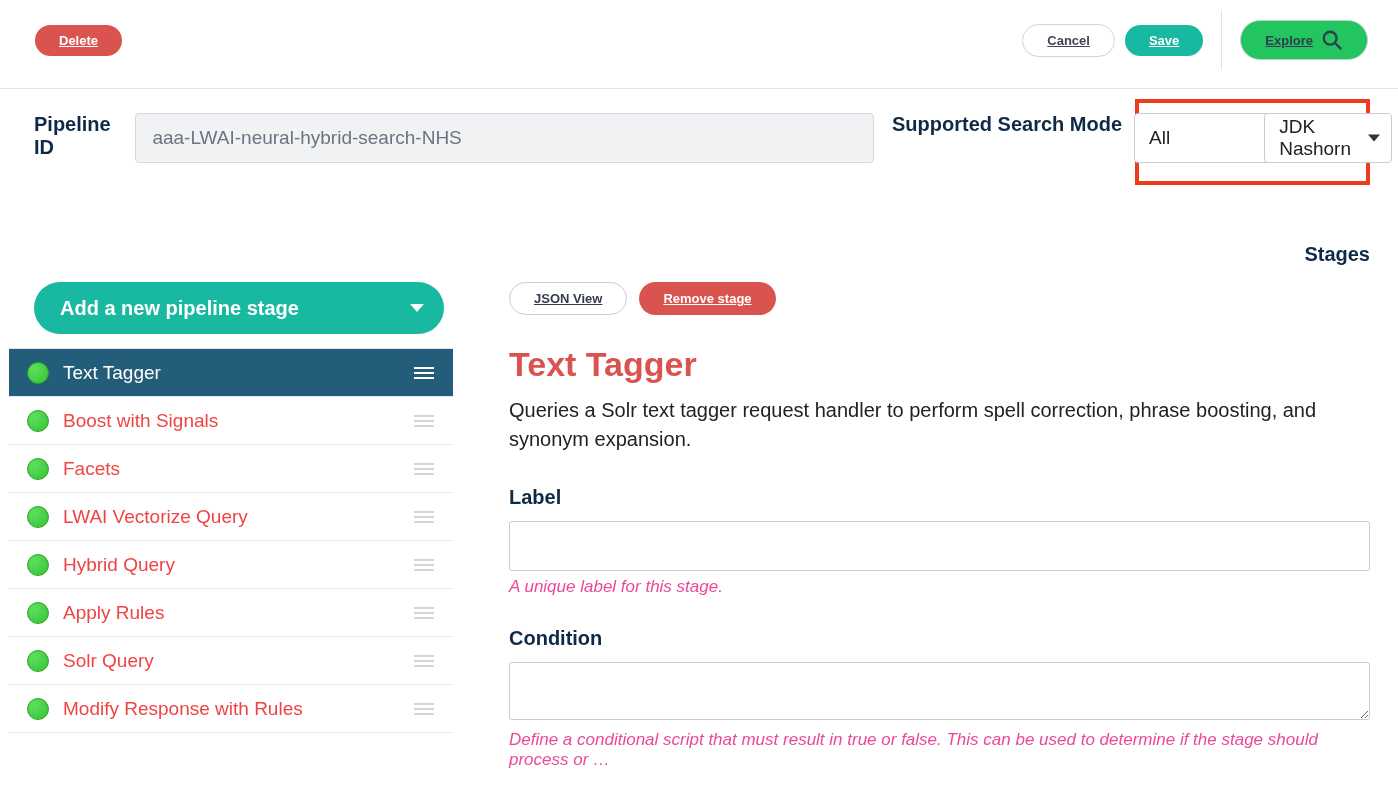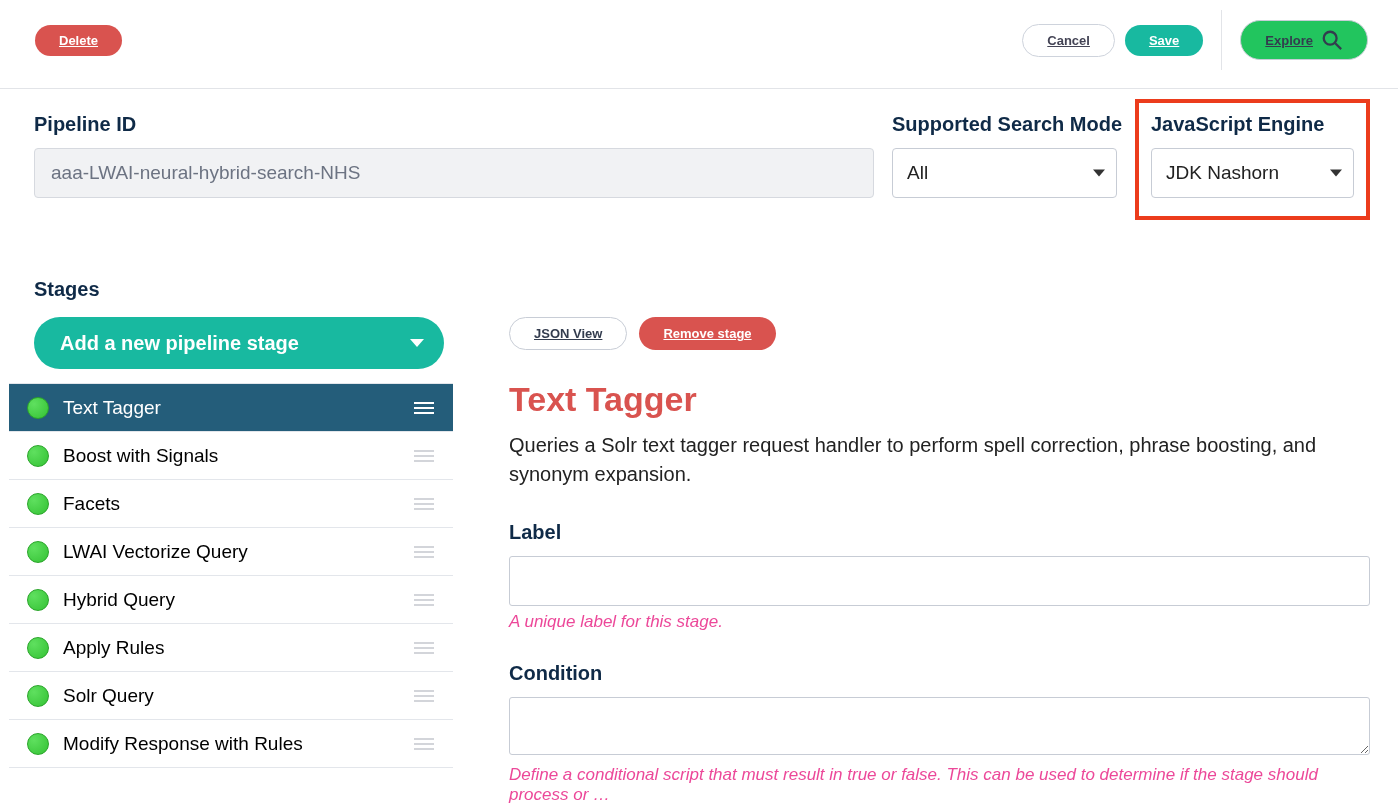--- a/index.html
+++ b/index.html
@@ -37,21 +37,21 @@
 }
 .main {
   padding: 24px 28px 0 34px;
 }
 .row1 {
   display: flex;
   align-items: flex-start;
   gap: 18px;
   margin-bottom: 58px;
 }
-.field-group { display: flex; flex-direction: column; gap: 12px; }
+.field-group { display: flex; gap: 12px; }
 .field-group.wide { flex: 1; }
 .label-strong { font-size: 20px; font-weight: 700; color: #0f2a47; }
 .input-text {
   height: 50px;
   background: #f1f2f4;
   border: 1px solid #d6d9df;
   border-radius: 4px;
   padding: 0 16px;
   font-size: 19px;
   color: #6c7382;
@@ -75,21 +75,21 @@
   position: absolute; right: 12px; top: 50%; transform: translateY(-50%);
   width: 0; height: 0; border-left: 6px solid transparent; border-right: 6px solid transparent; border-top: 7px solid #333;
 }
 .js-engine-box {
   border: 4px solid #ec3c1c;
   padding: 10px 12px 18px 12px;
   margin-top: -14px;
 }
 .sm-col { margin-top: 0; }
 
-.stages-hdr { font-size: 20px; font-weight: 700; margin-bottom: 16px; }
+.stages-hdr { font-size: 20px; font-weight: 700; margin-bottom: 16px; text-align: right; }
 
 .layout2 { display: flex; gap: 40px; align-items: flex-start; }
 .left-col { width: 435px; flex-shrink: 0; }
 .right-col { flex: 1; }
 
 .btn-add {
   width: 410px; height: 52px;
   background: #18b9a0; color: #fff;
   border-radius: 999px; border: none;
   display: flex; align-items: center; justify-content: space-between;
@@ -101,21 +101,21 @@
   width: 0; height: 0; border-left: 7px solid transparent; border-right: 7px solid transparent; border-top: 8px solid #fff;
 }
 
 .stage-list { border-top: 1px solid #e3e6eb; width: 444px; margin-left: -25px; }
 .stage-item {
   display: flex; align-items: center; gap: 14px;
   height: 48px; padding: 0 18px 0 18px;
   border-bottom: 1px solid #e3e6eb;
   background: #fff;
   font-size: 19px;
-  color: #000000;
+  color: #ef4444;
   cursor: pointer;
 }
 .stage-item.active {
   background: #245d7a; color: #fff;
 }
 .dot {
   width: 22px; height: 22px; border-radius: 50%;
   background: radial-gradient(circle at 30% 30%, #5fe05f, #34c234);
   border: 1px solid #2aa52a;
   flex-shrink: 0;

